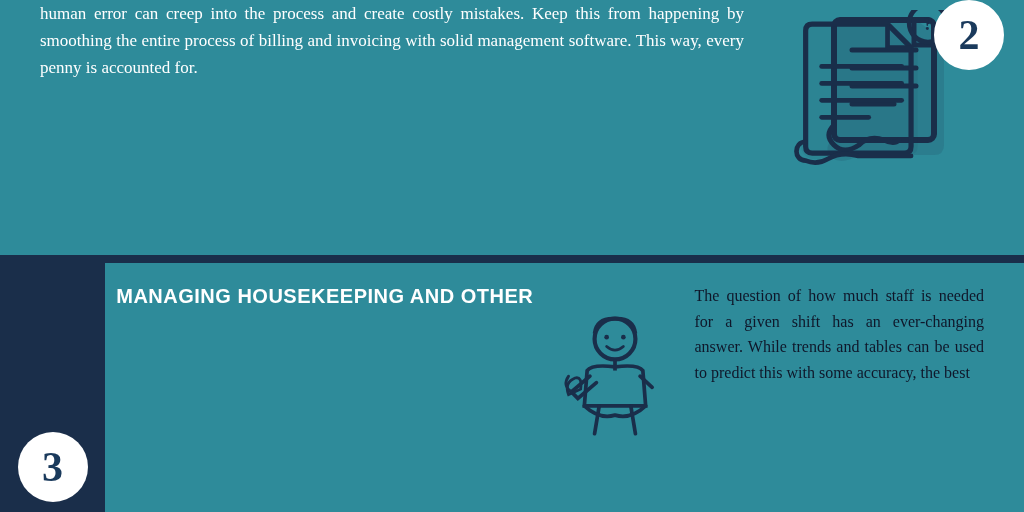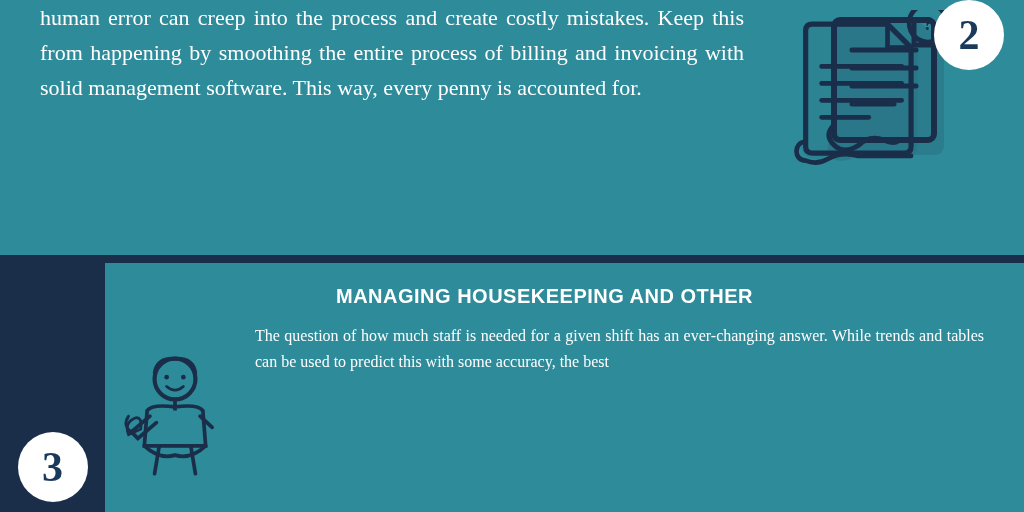--- a/index.html
+++ b/index.html
@@ -21,21 +21,21 @@
     }
 
     .top-text {
       flex: 1;
       padding-right: 40px;
       padding-top: 0px;
     }
 
     .top-text p {
       color: #fff;
-      font-size: 22px;
+      font-size: 17px;
       line-height: 1.6;
       text-align: justify;
     }
 
     .top-icon-area {
       display: flex;
       flex-direction: column;
       align-items: center;
       justify-content: flex-start;
       padding-top: 10px;
@@ -108,21 +108,21 @@
       justify-content: center;
       font-size: 42px;
       font-weight: bold;
       color: #1a3a5c;
       font-family: Georgia, serif;
     }
 
     .bottom-content {
       flex: 1;
       display: flex;
-      flex-direction: column;
+      flex-direction: row;
       padding: 20px 40px 27px 0;
       position: relative;
     }
 
     .bottom-inner {
       display: flex;
       flex-direction: row;
       align-items: flex-start;
       width: 100%;
       height: 100%;
@@ -153,21 +153,21 @@
       font-weight: bold;
       text-align: center;
       font-family: Arial, sans-serif;
       letter-spacing: 0.5px;
       text-transform: uppercase;
       margin-bottom: 14px;
       line-height: 1.3;
     }
 
     .bottom-text-area p {
-      color: #ffffff;
+      color: #0f172a;
       font-size: 16px;
       line-height: 1.6;
       text-align: justify;
     }
 
     .bottom-title-row {
       text-align: center;
       width: 100%;
     }
   </style>

